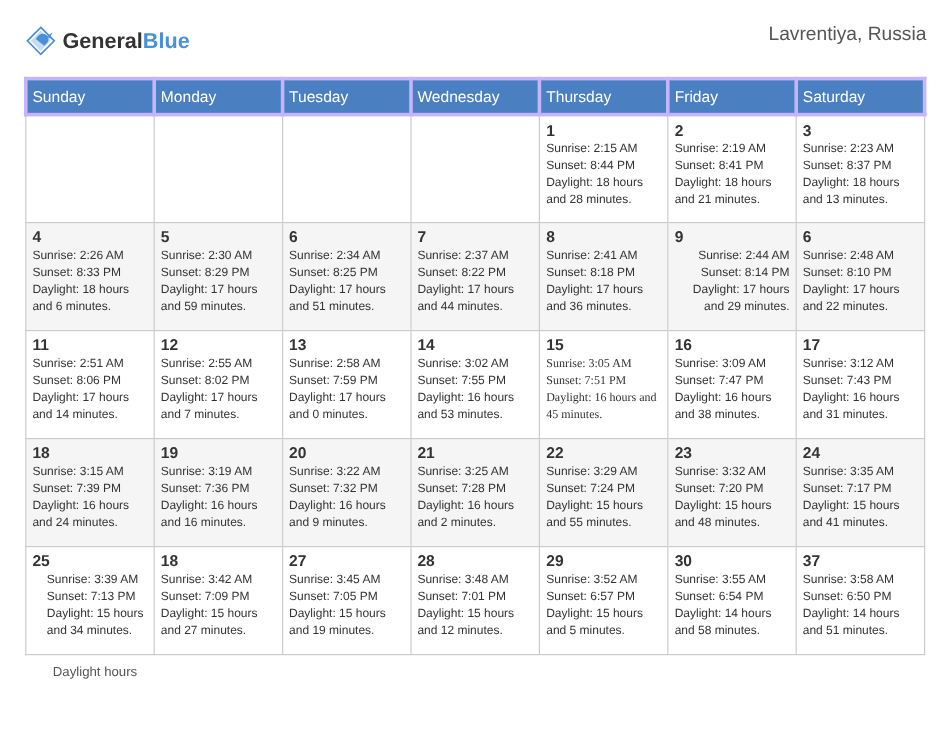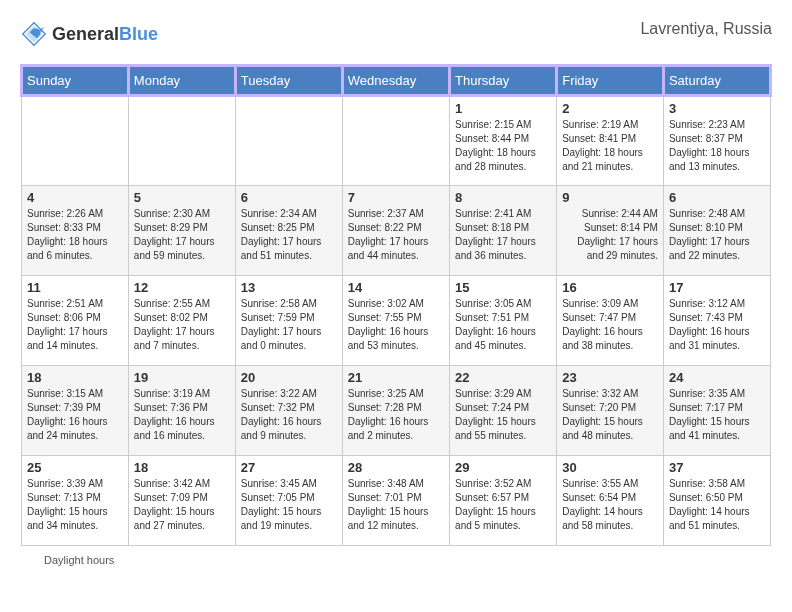--- a/index.html
+++ b/index.html
@@ -221,21 +221,21 @@
 Daylight: 17 hours and 0 minutes.</div>
         </td>
         <td>
           <span class="day-number">14</span>
           <div class="day-info" style="white-space: pre-line;">Sunrise: 3:02 AM
 Sunset: 7:55 PM
 Daylight: 16 hours and 53 minutes.</div>
         </td>
         <td>
           <span class="day-number">15</span>
-          <div class="day-info" style="white-space: pre-line;">Sunrise: 3:05 AM
+          <div class="day-info" style="white-space: pre-line; font-family: Liberation Serif, serif;">Sunrise: 3:05 AM
 Sunset: 7:51 PM
 Daylight: 16 hours and 45 minutes.</div>
         </td>
         <td>
           <span class="day-number">16</span>
           <div class="day-info" style="white-space: pre-line;">Sunrise: 3:09 AM
 Sunset: 7:47 PM
 Daylight: 16 hours and 38 minutes.</div>
         </td>
         <td>
@@ -285,21 +285,21 @@
         <td>
           <span class="day-number">24</span>
           <div class="day-info" style="white-space: pre-line;">Sunrise: 3:35 AM
 Sunset: 7:17 PM
 Daylight: 15 hours and 41 minutes.</div>
         </td>
       </tr>
       <tr>
         <td>
           <span class="day-number">25</span>
-          <div class="day-info" style="white-space: pre-line;">Sunrise: 3:39 AM
+          <div class="day-info" style="white-space: pre-line; margin-left: 12px;">Sunrise: 3:39 AM
 Sunset: 7:13 PM
 Daylight: 15 hours and 34 minutes.</div>
         </td>
         <td>
           <span class="day-number">18</span>
           <div class="day-info" style="white-space: pre-line;">Sunrise: 3:42 AM
 Sunset: 7:09 PM
 Daylight: 15 hours and 27 minutes.</div>
         </td>
         <td>

